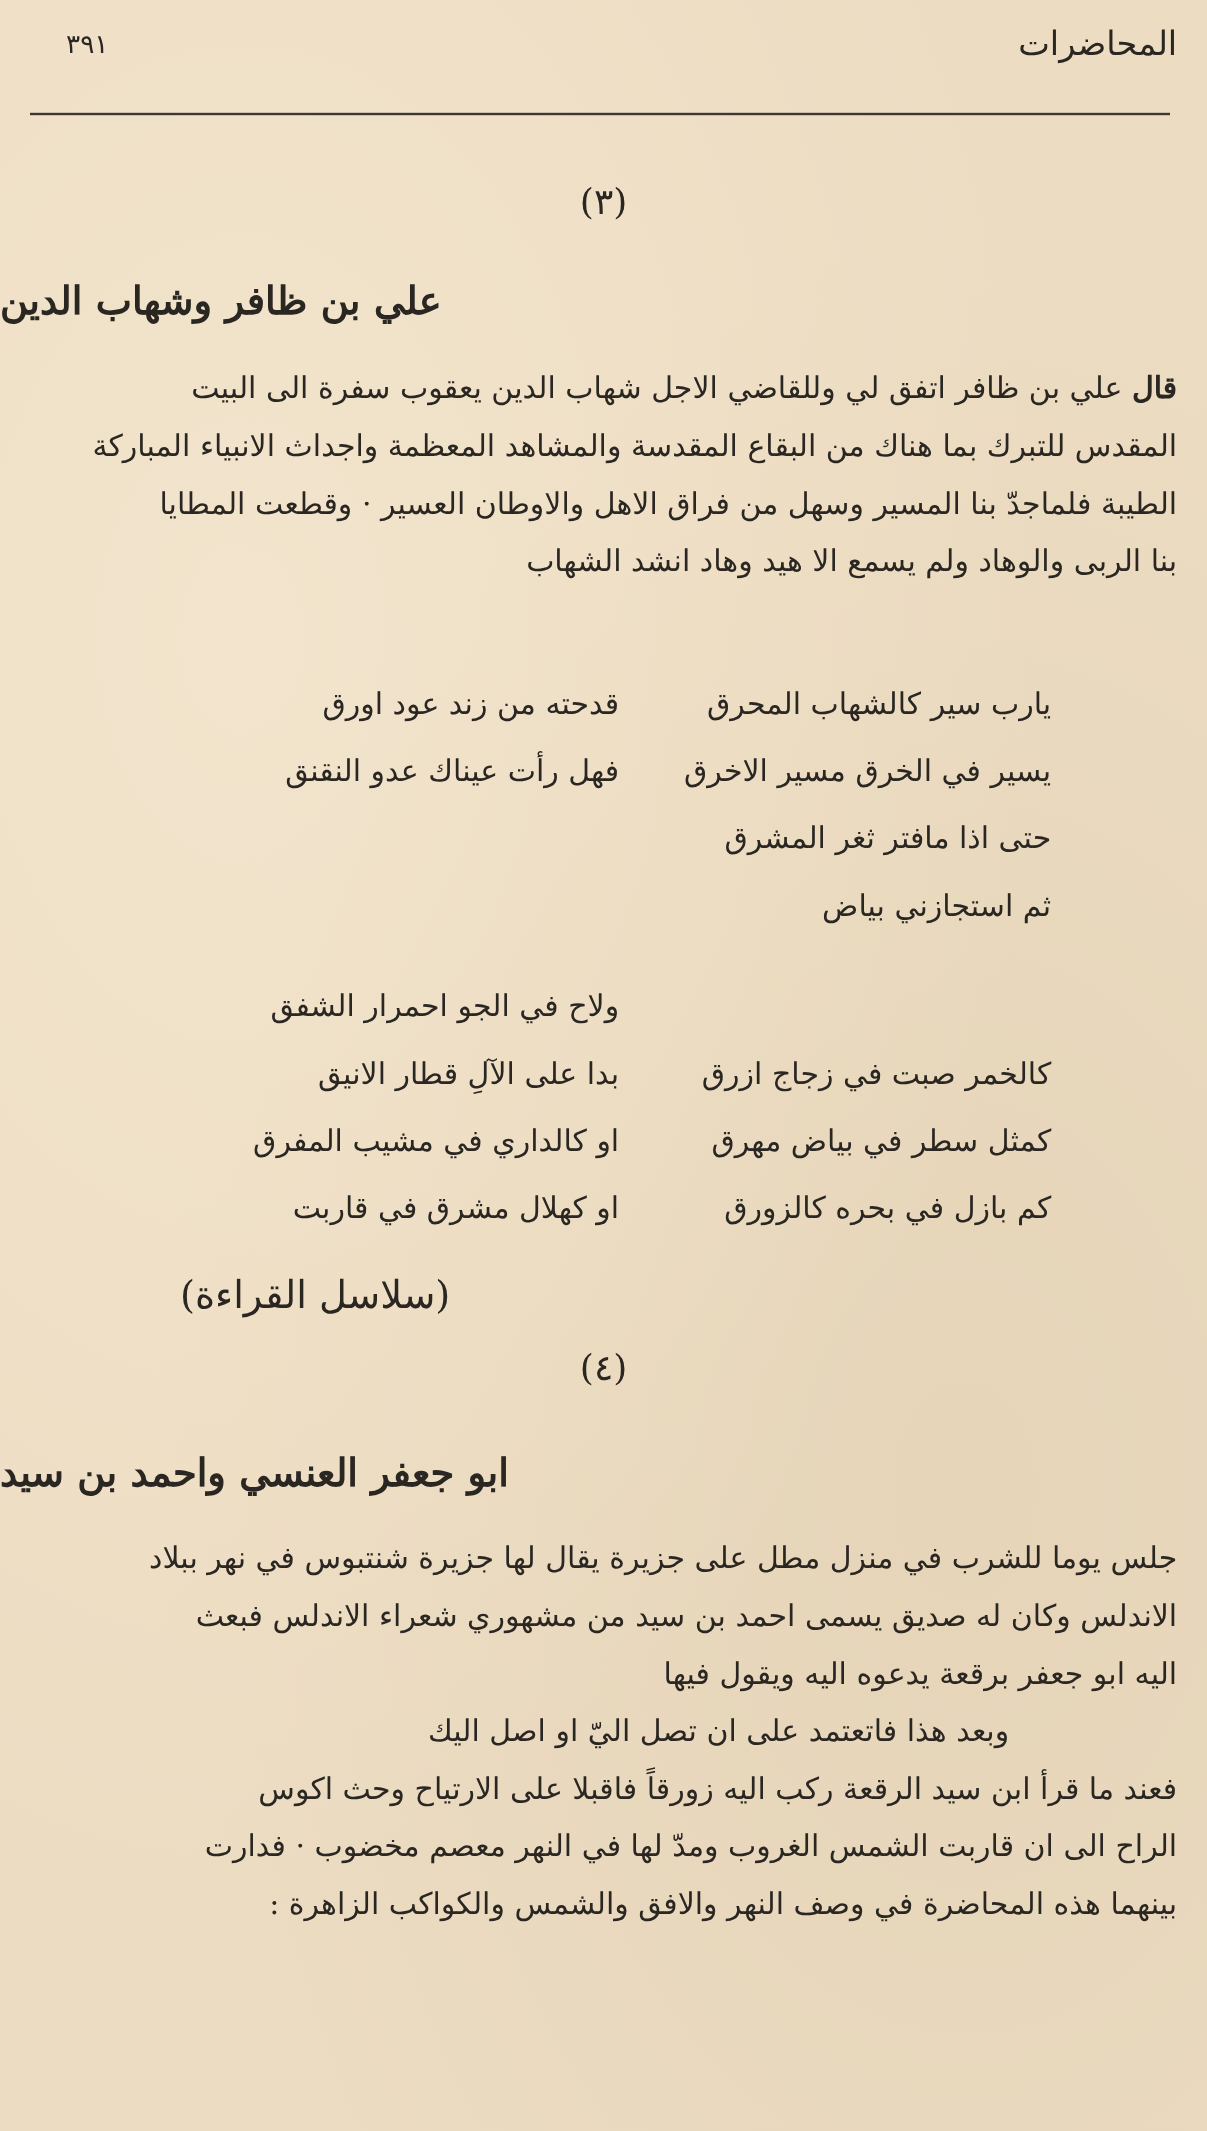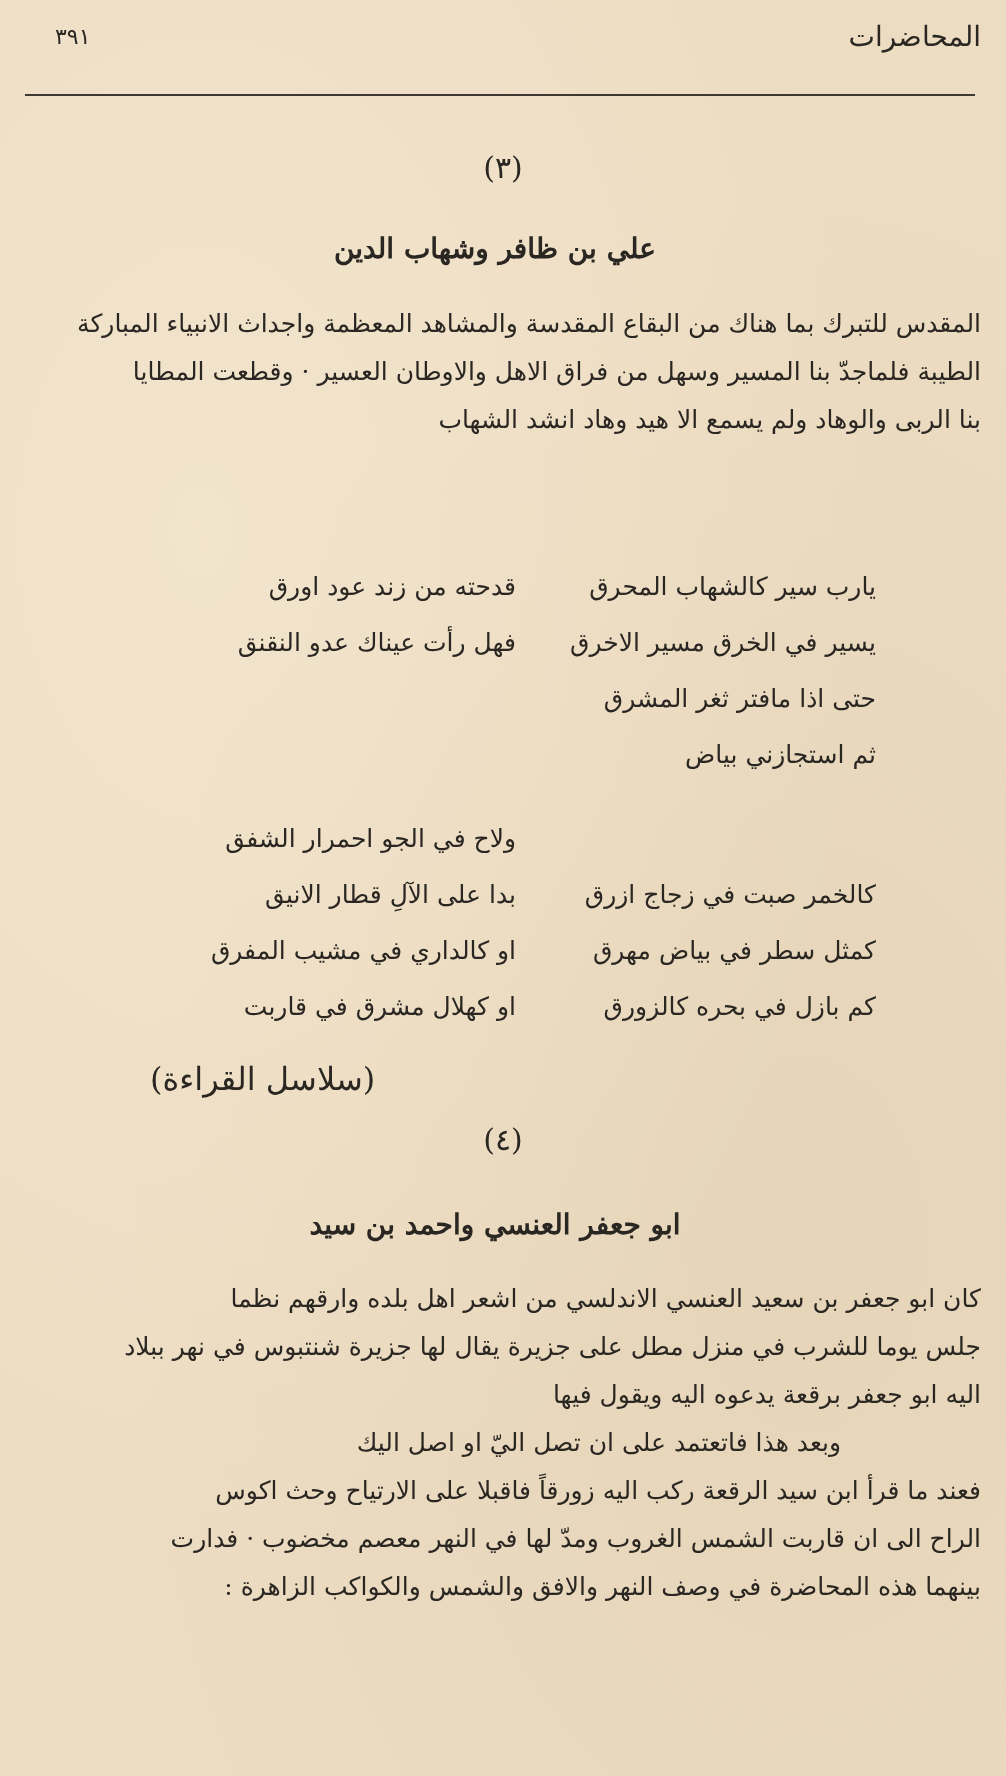--- a/index.html
+++ b/index.html
@@ -57,22 +57,22 @@
     .section-number {
       position: absolute;
       left: 0; right: 0;
       text-align: center;
       font-size: 30px;
       direction: ltr;
     }
     .section-title {
       position: absolute;
       left: 0; right: 16px;
-      text-align: center;
-      font-size: 28px;
+      text-align: left;
+      font-size: 32px;
       font-weight: bold;
     }
     .prose {
       position: absolute;
       right: 25px;
       width: 950px;
       font-size: 25px;
       line-height: 48px;
       text-align: justify;
       text-align-last: right;
@@ -120,20 +120,21 @@
   <div class="running-head">
     <span class="page-number">٣٩١</span>
     <div class="running-title">المحاضرات</div>
   </div>
   <div class="head-rule"></div>
 
   <div class="section-number" style="top:150px;">(٣)</div>
   <div class="section-title" style="top:232px;">علي بن ظافر وشهاب الدين</div>
 
   <div class="prose" style="top:300px;">
+    <span class="line"><span class="lead-word">قال</span><span> علي بن ظافر اتفق لي وللقاضي الاجل شهاب الدين يعقوب سفرة الى البيت</span></span>
     <span class="line">المقدس للتبرك بما هناك من البقاع المقدسة والمشاهد المعظمة واجداث الانبياء المباركة</span>
     <span class="line">الطيبة فلماجدّ بنا المسير وسهل من فراق الاهل والاوطان العسير · وقطعت المطايا</span>
     <span class="line">بنا الربى والوهاد ولم يسمع الا هيد وهاد انشد الشهاب</span>
   </div>
 
   <div class="verse-block" style="top:558px;">
     <div class="verse-row">
       <span class="hemistich">يارب سير كالشهاب المحرق</span>
       <span class="hemistich">قدحته من زند عود اورق</span>
     </div>
@@ -167,22 +168,22 @@
       <span class="hemistich">او كهلال مشرق في قاربت</span>
     </div>
   </div>
 
   <div class="citation" style="top:1060px;">(سلاسل القراءة)</div>
 
   <div class="section-number" style="top:1122px;">(٤)</div>
   <div class="section-title" style="top:1208px;">ابو جعفر العنسي واحمد بن سيد</div>
 
   <div class="prose" style="top:1275px;">
-    <span class="line">كان ابو جعفر بن سعيد العنسي الاندلسي من اشعر اهل بلده وارقهم نظما</span>
     <span class="line">جلس يوما للشرب في منزل مطل على جزيرة يقال لها جزيرة شنتبوس في نهر ببلاد</span>
+    <span class="line">الاندلس وكان له صديق يسمى احمد بن سيد من مشهوري شعراء الاندلس فبعث</span>
     <span class="line">اليه ابو جعفر برقعة يدعوه اليه ويقول فيها</span>
     <span class="line indent-line">وبعد هذا فاتعتمد على ان تصل اليّ او اصل اليك</span>
     <span class="line">فعند ما قرأ ابن سيد الرقعة ركب اليه زورقاً فاقبلا على الارتياح وحث اكوس</span>
     <span class="line">الراح الى ان قاربت الشمس الغروب ومدّ لها في النهر معصم مخضوب · فدارت</span>
     <span class="line">بينهما هذه المحاضرة في وصف النهر والافق والشمس والكواكب الزاهرة :</span>
   </div>
 
 </div>
 
 </body></html>

